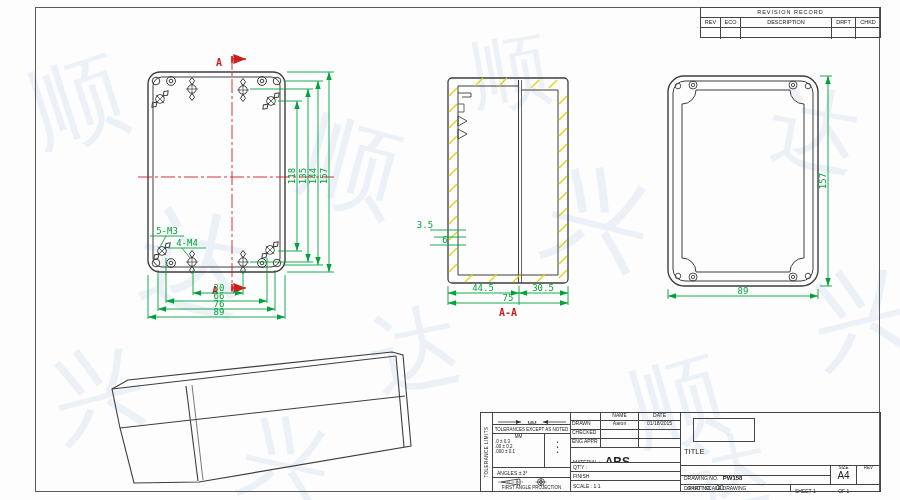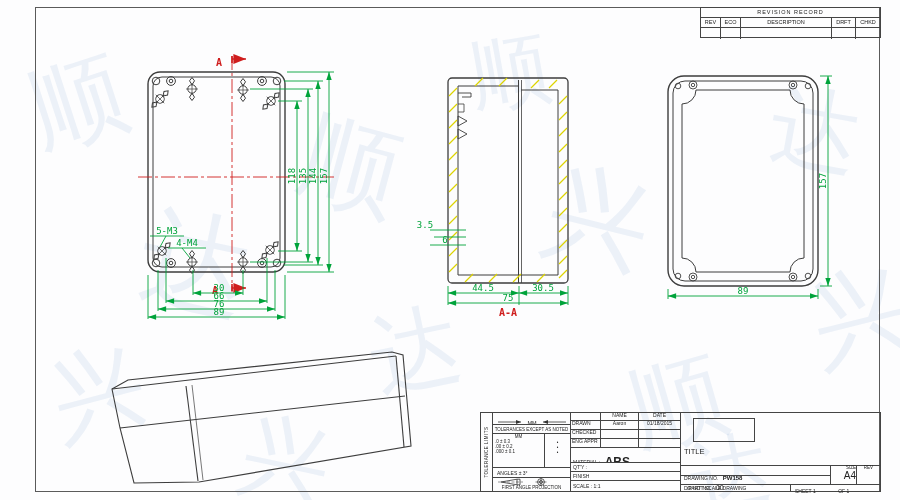--- a/index.html
+++ b/index.html
@@ -323,21 +323,21 @@
   <div class="tb" style="left:212px;top:5px;width:62px;height:24px;border:1px solid #444;"></div>
   <div class="tb" style="left:200px;top:33px;width:199px;height:20px;border-bottom:1px solid #444;padding:1px 0 0 3px;font-size:7.5px;">TITLE</div>
   <div class="tb" style="left:200px;top:53px;width:150px;height:10px;border-bottom:1px solid #444;border-right:1px solid #444;padding-left:3px;">
     <span class="lbl">DRAWING NO.</span>
     <span style="font-size:6px;font-weight:bold;">PW158</span>
   </div>
   <div class="tb" style="left:200px;top:63px;width:150px;height:9px;border-bottom:1px solid #444;border-right:1px solid #444;padding-left:6px;">
     <span class="lbl">/PART NO.</span>
     <span style="font-size:7px;">00</span>
   </div>
-  <div class="tb" style="left:350px;top:53px;width:26px;height:19px;border-bottom:1px solid #444;border-right:1px solid #444;text-align:right;">
+  <div class="tb" style="left:350px;top:53px;width:26px;height:19px;border-bottom:1px solid #444;border-right:1px solid #444;text-align:center;">
     <div class="tiny">SIZE</div>
     <div style="font-size:10px;line-height:10px;">A4</div>
   </div>
   <div class="tb" style="left:376px;top:53px;width:23px;height:19px;border-bottom:1px solid #444;">
     <div class="tiny" style="text-align:center">REV</div>
   </div>
   <div class="tb lbl" style="left:200px;top:72px;width:110px;height:6px;border-right:1px solid #444;padding-left:3px;line-height:6px;">DO NOT SCALE DRAWING</div>
   <div class="tb" style="left:310px;top:72px;width:89px;height:6px;line-height:6px;">
     <span class="lbl" style="padding-left:4px;">SHEET 1</span>
     <span class="lbl" style="padding-left:18px;">OF 1</span>

